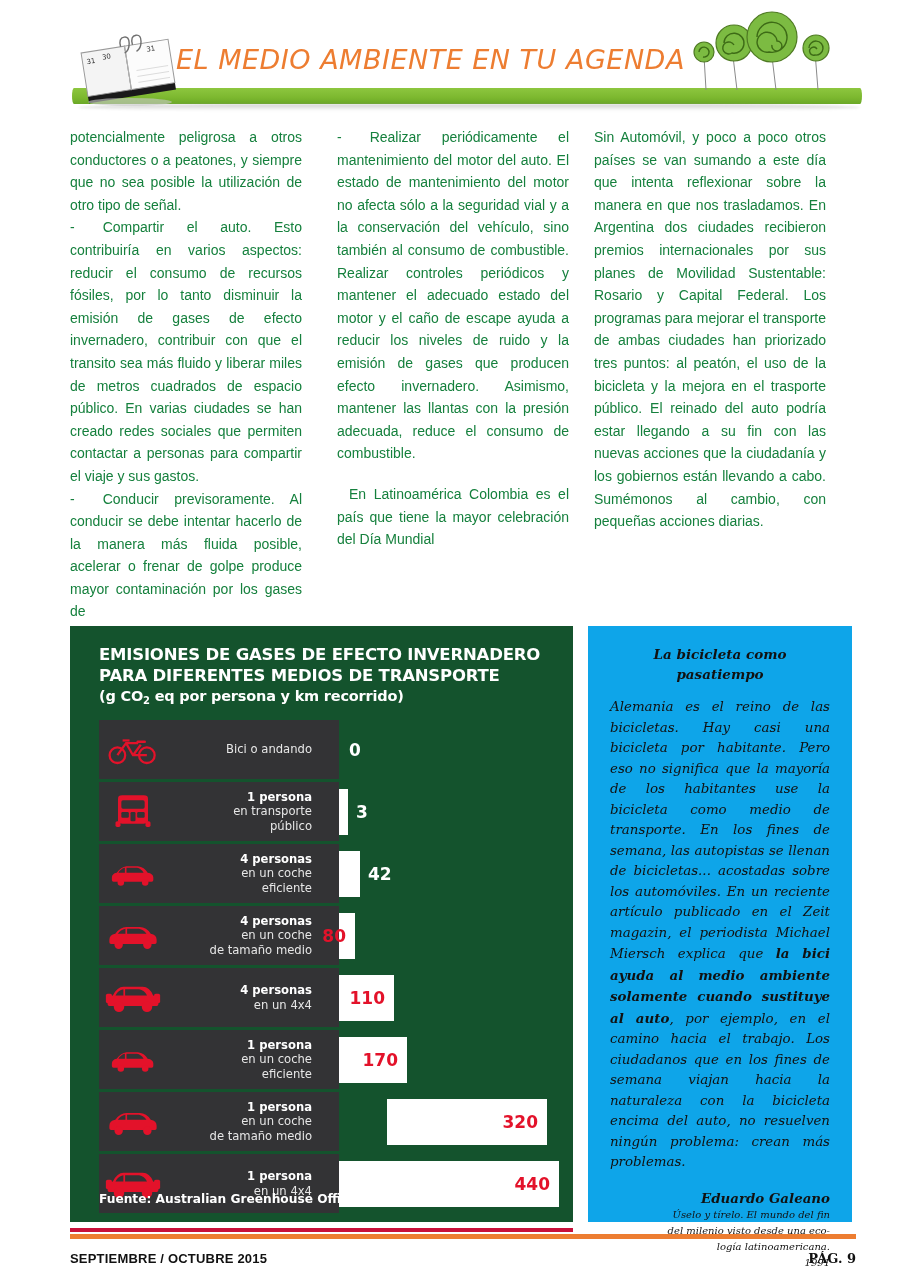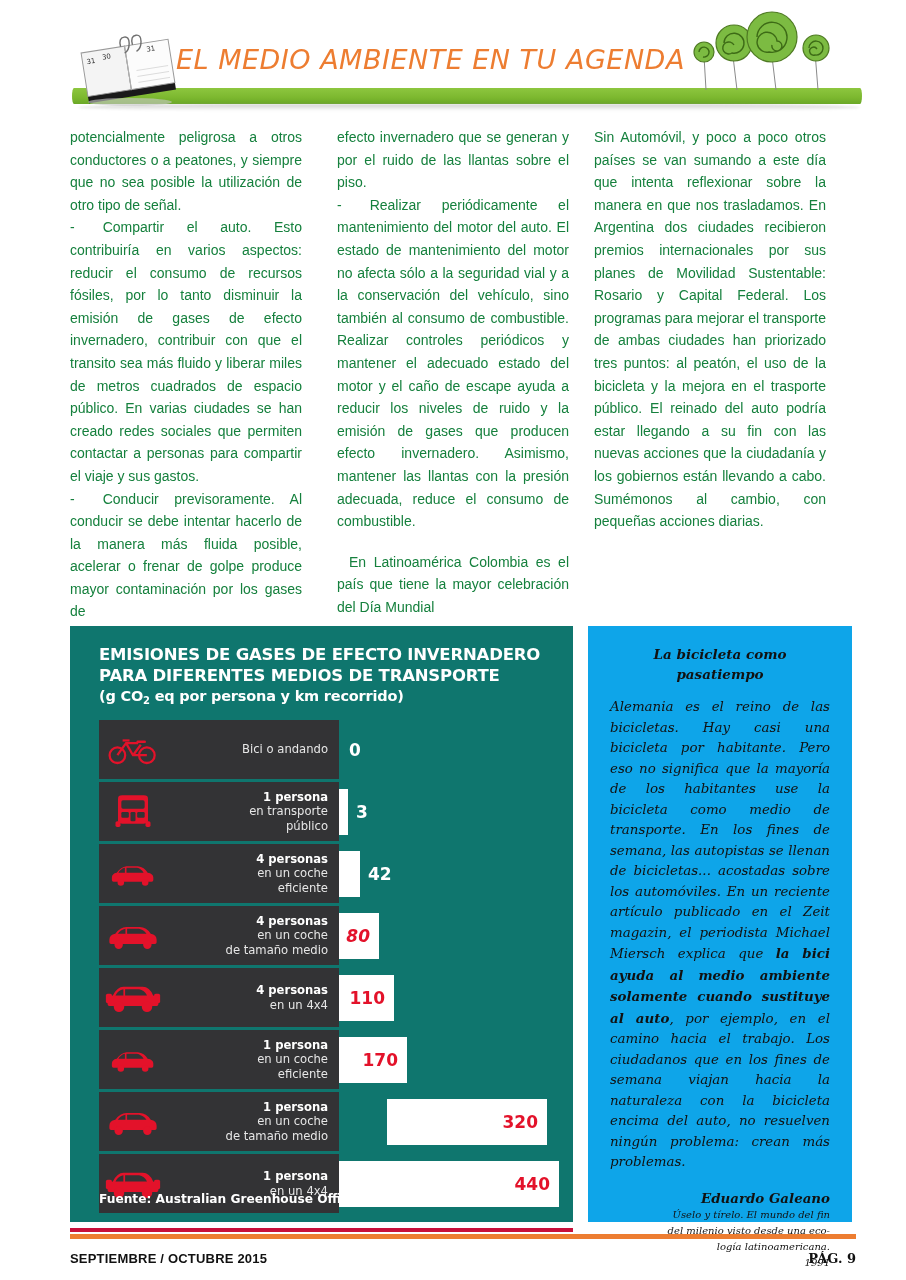--- a/index.html
+++ b/index.html
@@ -74,21 +74,21 @@
   .col p.indent { text-indent: 12px; }
   .col-1 { left: 70px; }
   .col-2 { left: 337px; }
   .col-3 { left: 594px; }
 
   
   .infographic {
     position: absolute;
     left: 70px; top: 626px;
     width: 503px; height: 596px;
-    background: #0f766e;
+    background: #14532d;
   }
   .info-title {
     position: absolute;
     left: 29px; top: 18px;
     width: 450px;
     color: #ffffff;
     font-family: "DejaVu Sans", sans-serif;
     font-weight: bold;
     font-size: 16.5px;
     line-height: 21px;
@@ -128,21 +128,21 @@
   .row-icon {
     width: 68px;
     display: flex;
     align-items: center;
     justify-content: center;
     flex: 0 0 68px;
   }
   .row-text {
     flex: 1;
     text-align: right;
-    padding-right: 11px;
+    padding-right: 27px;
     color: #ffffff;
     font-family: "DejaVu Sans", sans-serif;
     font-size: 11.6px;
     line-height: 14.2px;
   }
   .row-text b { font-weight: bold; display: block; }
   .row-text span { display: block; color: #e7e7e7; }
 
   .row-bar-wrap {
     position: relative;
@@ -320,21 +320,20 @@
     </div>
   </div>
 
   <div class="cols">
     <div class="col col-1">
       <p>potencialmente peligrosa a otros conductores o a peatones, y siempre que no sea posible la utilización de otro tipo de señal.</p>
       <p>-  Compartir el auto. Esto contribuiría en varios aspectos: reducir el consumo de recursos fósiles, por lo tanto disminuir la emisión de gases de efecto invernadero, contribuir con que el transito sea más fluido y liberar miles de metros cuadrados de espacio público. En varias ciudades se han creado redes sociales que permiten contactar a personas para compartir el viaje y sus gastos.</p>
       <p>-  Conducir previsoramente. Al conducir se debe intentar hacerlo de la manera más fluida posible, acelerar o frenar de golpe produce mayor contaminación por los gases de</p>
     </div>
     <div class="col col-2">
-      <p>efecto invernadero que se generan y por el ruido de las llantas sobre el piso.</p>
       <p>-  Realizar periódicamente el mantenimiento del motor del auto. El estado de mantenimiento del motor no afecta sólo a la seguridad vial y a la conservación del vehículo, sino también al consumo de combustible. Realizar controles periódicos y mantener el adecuado estado del motor y el caño de escape ayuda a reducir los niveles de ruido y la emisión de gases que producen efecto invernadero. Asimismo, mantener las llantas con la presión adecuada, reduce el consumo de combustible.</p>
       <p style="height:18px"></p>
       <p class="indent">En Latinoamérica Colombia es el país que tiene la mayor celebración del Día Mundial</p>
     </div>
     <div class="col col-3">
       <p>Sin Automóvil, y poco a poco otros países se van sumando a este día que intenta reflexionar sobre la manera en que nos trasladamos. En Argentina dos ciudades recibieron premios internacionales por sus planes de Movilidad Sustentable: Rosario y Capital Federal. Los programas para mejorar el transporte de ambas ciudades han priorizado tres puntos: al peatón, el uso de la bicicleta y la mejora en el trasporte público. El reinado del auto podría estar llegando a su fin con las nuevas acciones que la ciudadanía y los gobiernos están llevando a cabo. Sumémonos al cambio, con pequeñas acciones diarias.</p>
     </div>
   </div>
 
   <div class="infographic">
@@ -437,21 +436,21 @@
                 </g>
               </svg>
             </div>
             <div class="row-text">
               <b>4 personas</b>
               <span>en un coche</span>
               <span>de tamaño medio</span>
             </div>
           </div>
           <div class="row-bar-wrap">
-            <div class="bar" style="width: 40px; font-style: italic;">80</div>
+            <div class="bar" style="width: 16px;">80</div>
           </div>
         </div>
         <div class="row">
           <div class="row-label">
             <div class="row-icon">
               <svg viewBox="0 0 64 34" width="56" height="30">
                 <g fill="#E3122A">
                   <path d="M3 20 q0 -5 6 -6 q5 -10 12 -10 h22 q8 0 12 10 q6 1 6 6 v4 q0 2 -2 2 h-54 q-2 0 -2 -2 z"></path>
                   <rect x="1" y="12" width="7" height="11" rx="2"></rect>
                   <rect x="56" y="12" width="7" height="11" rx="2"></rect>

